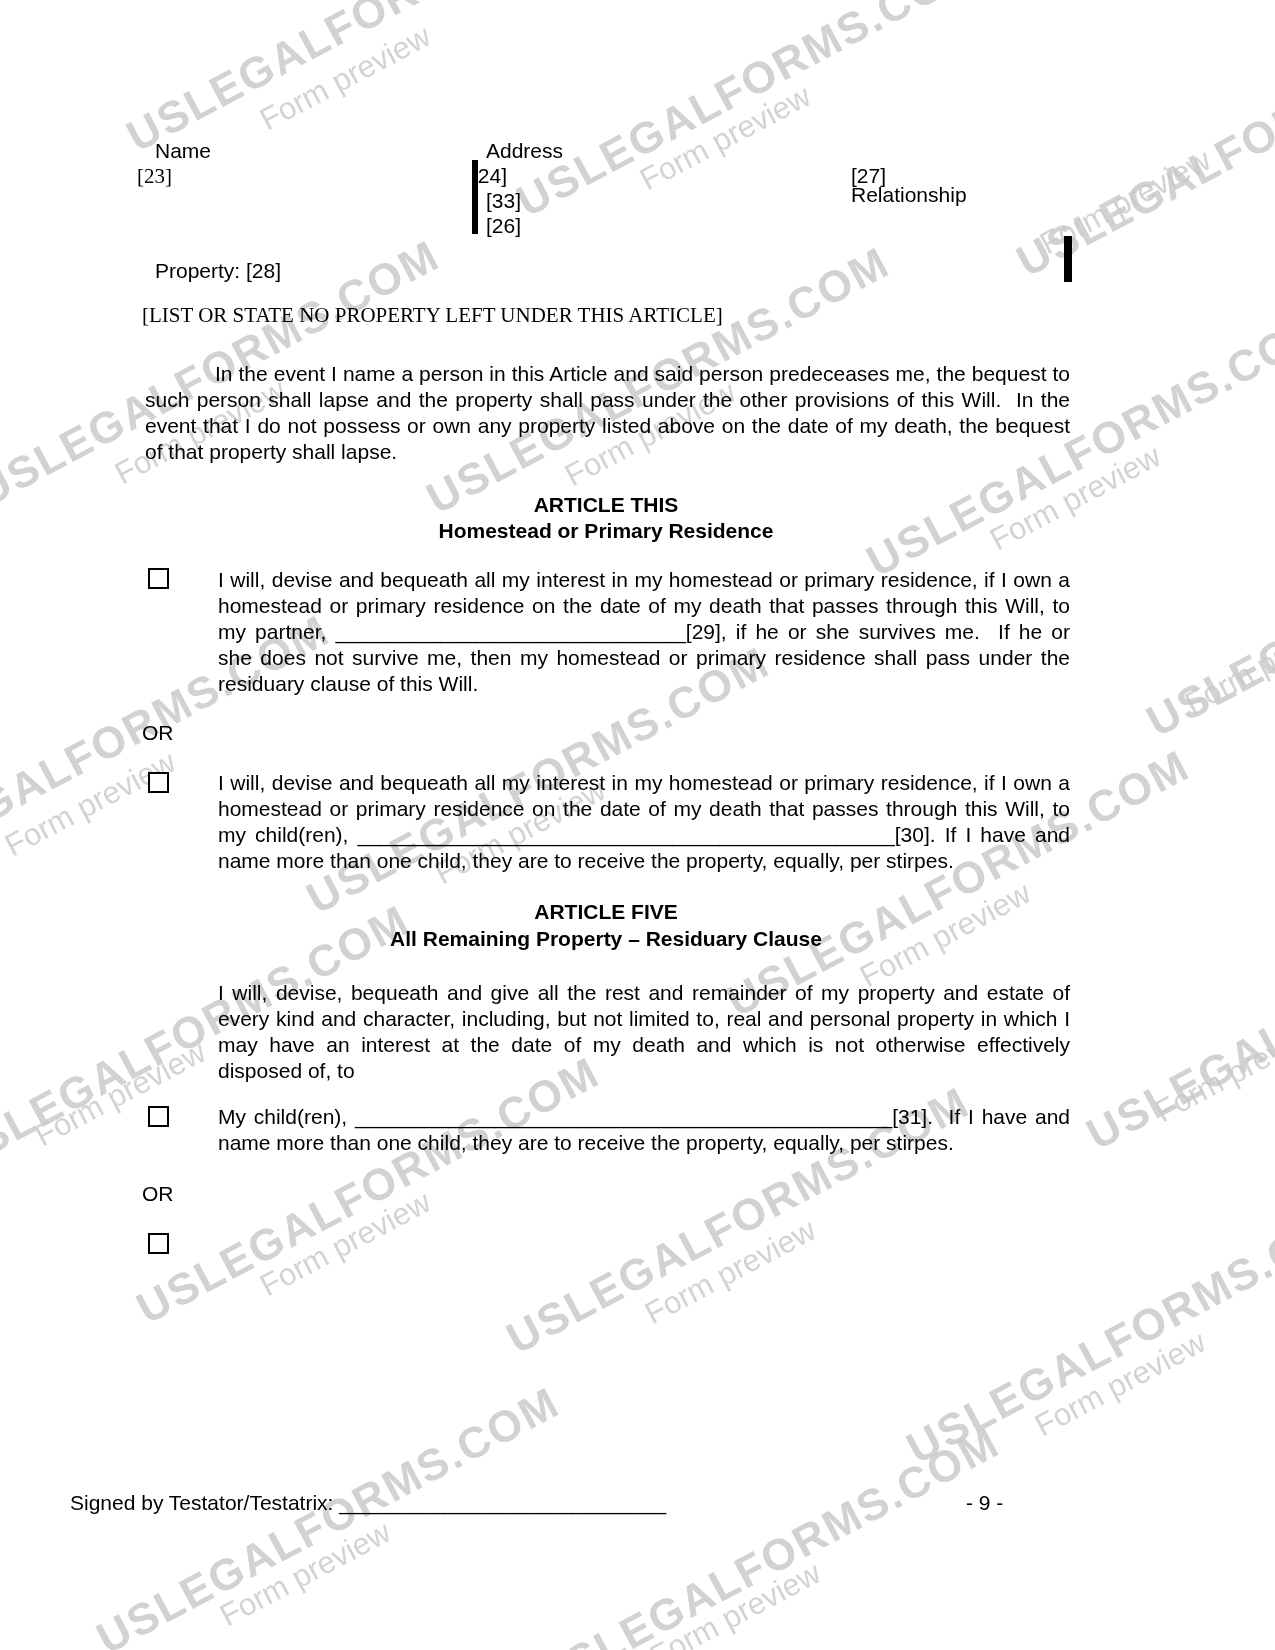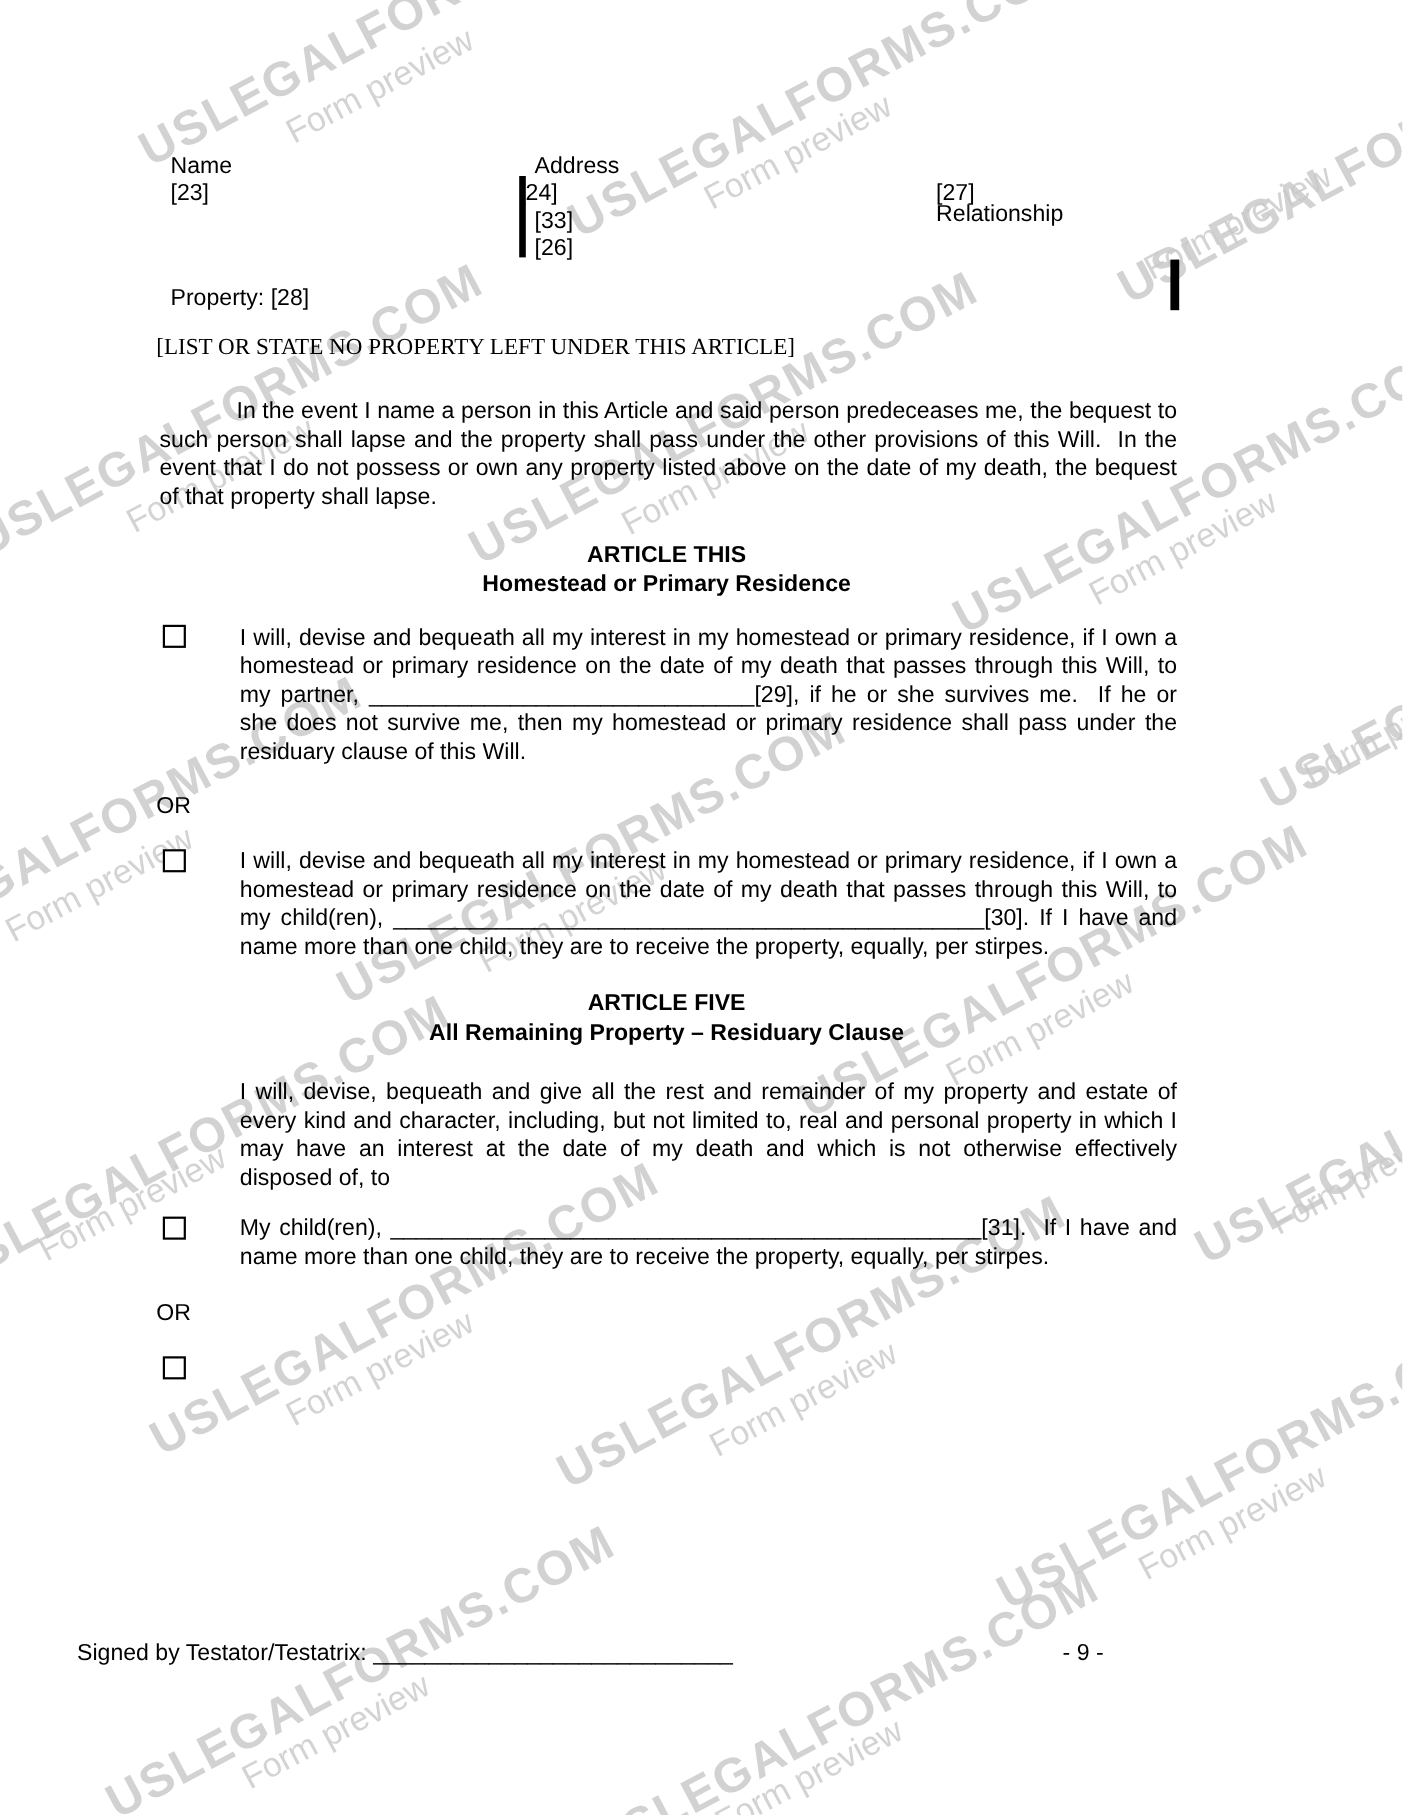--- a/index.html
+++ b/index.html
@@ -79,21 +79,21 @@
       <div class="wm wm-preview" style="left: 1030px; top: 1414px;">Form preview</div>
       <div class="wm wm-brand" style="left: 90px; top: 1622px;">USLEGALFORMS.COM</div>
       <div class="wm wm-preview" style="left: 215px; top: 1604px;">Form preview</div>
       <div class="wm wm-brand" style="left: 530px; top: 1662px;">USLEGALFORMS.COM</div>
       <div class="wm wm-preview" style="left: 645px; top: 1645px;">Form preview</div>
     </div>
 
   <div class="content">
 
     <div class="abs" style="left:155px; top:138px;">Name</div>
-    <div class="abs" style="left:155px; top:163px;">[23]</div>
+    <div class="abs" style="left:137px; top:163px;font-family:Liberation Serif, serif;">[23]</div>
 
     <div class="vbar" style="left:472px; top:160px; width:6px; height:74px;"></div>
 
     <div class="abs" style="left:486px; top:138px;">Address</div>
     <div class="abs" style="left:472px; top:163px;">[24]</div>
     <div class="abs" style="left:486px; top:188px;">[33]</div>
     <div class="abs" style="left:486px; top:213px;">[26]</div>
 
     <div class="abs" style="left:851px; top:138px;margin-top:44px;">Relationship</div>
     <div class="abs" style="left:851px; top:163px;">[27]</div>

